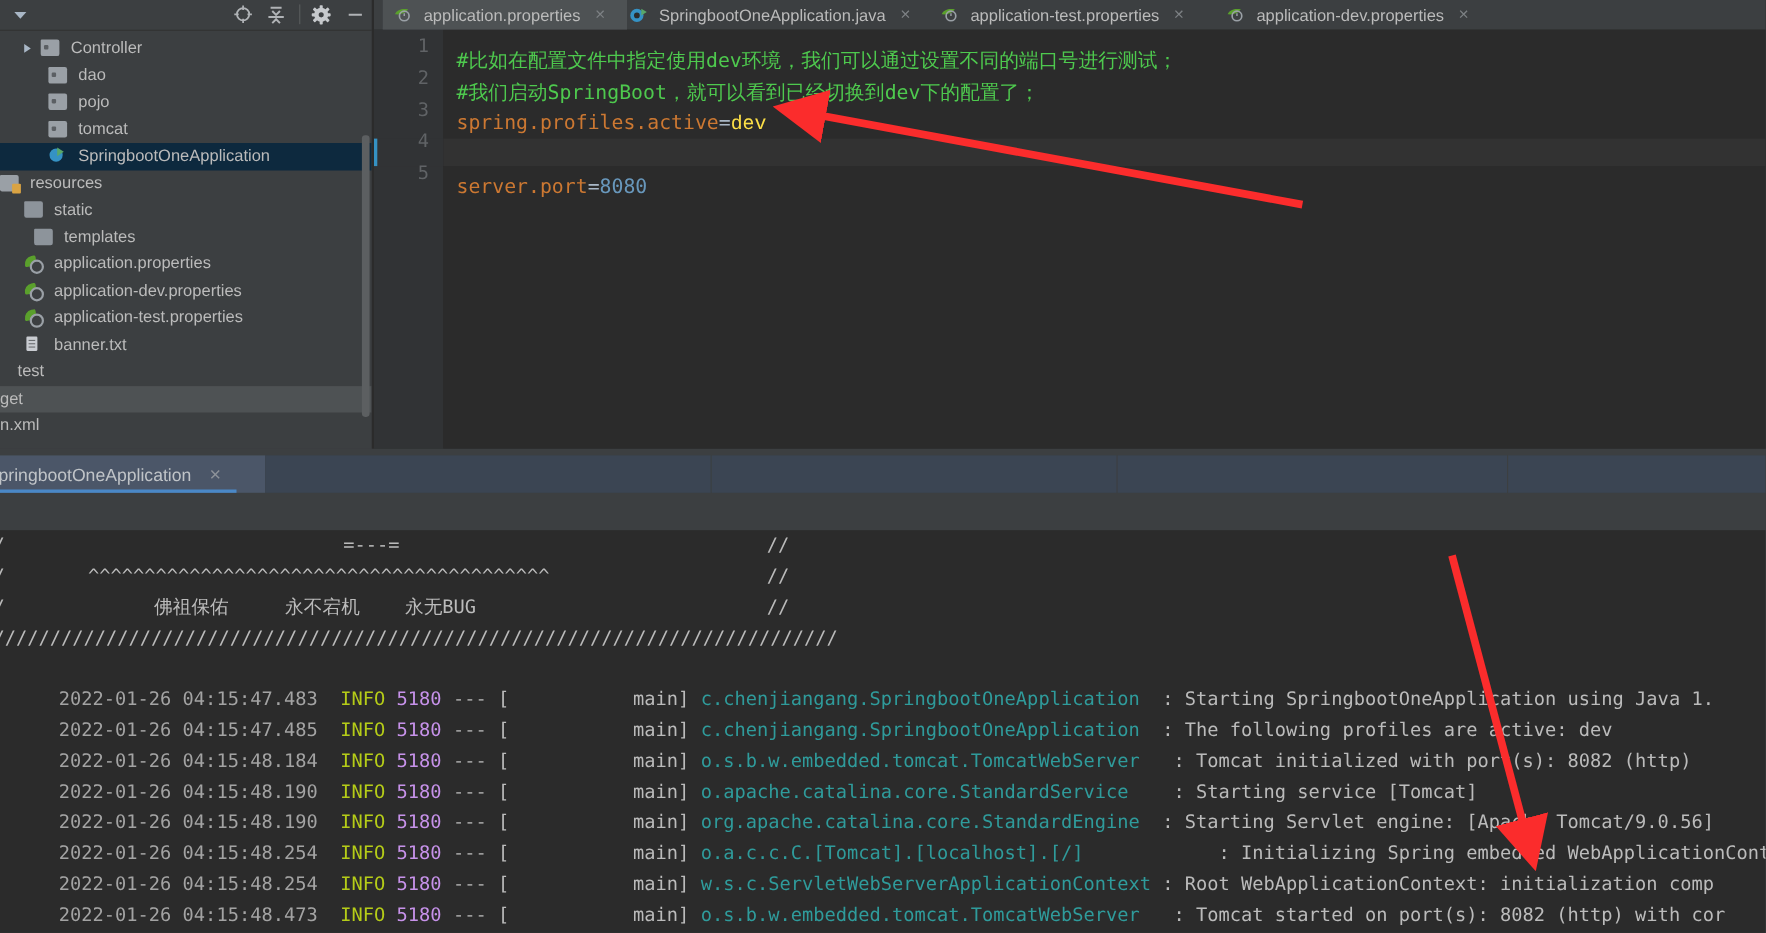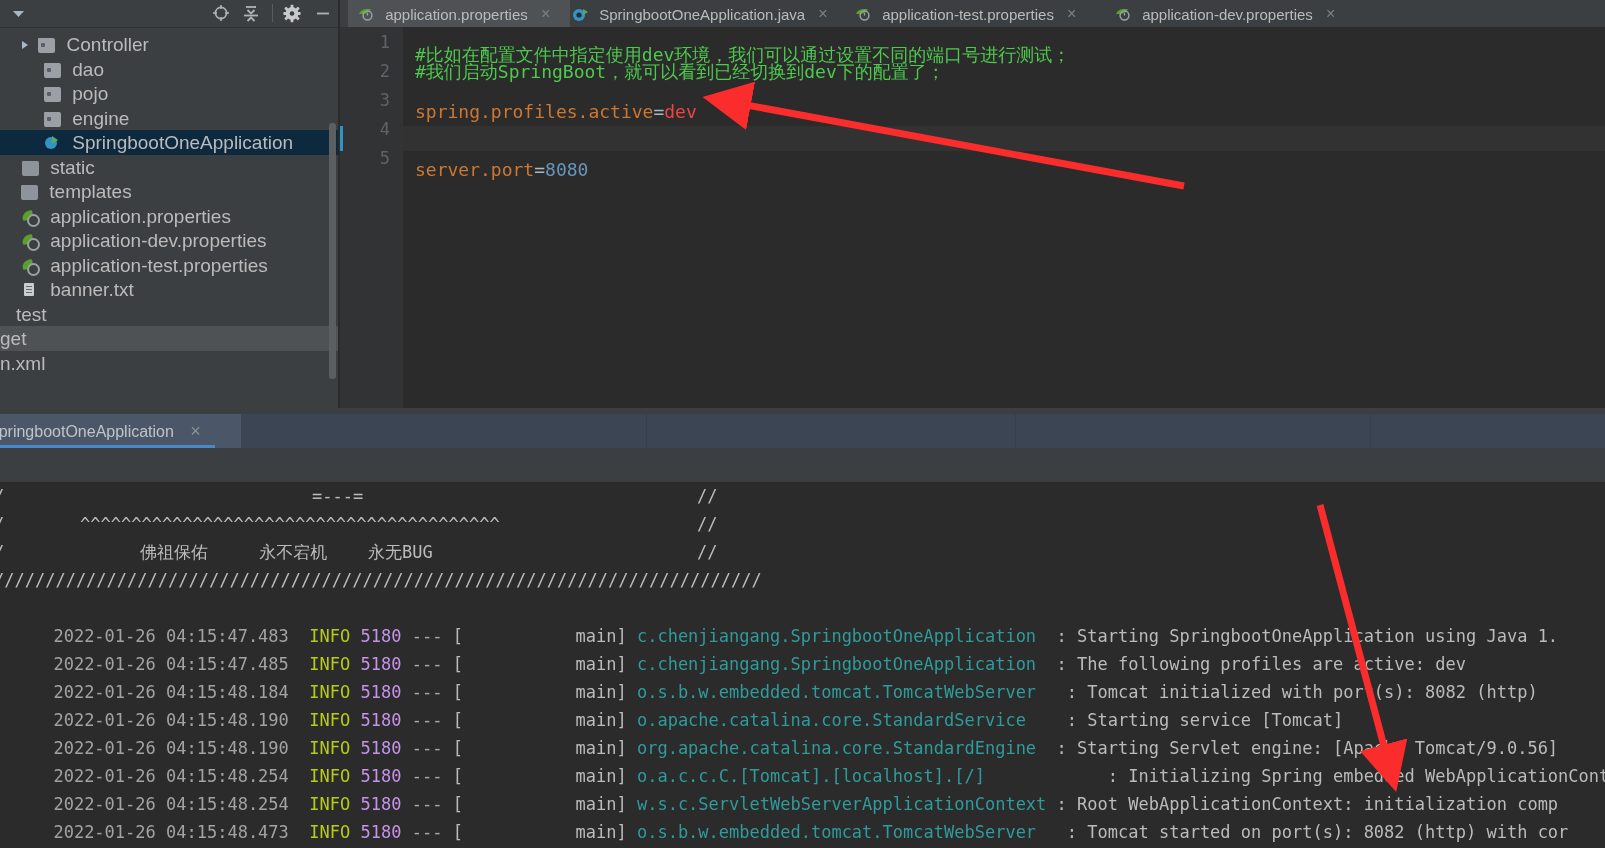--- a/index.html
+++ b/index.html
@@ -13,21 +13,21 @@
 
   
   #project-panel{left:0;top:0;width:338px;height:408px;background:#3c3f41;overflow:hidden;}
   #project-toolbar{position:absolute;left:0;top:0;width:338px;height:27px;background:#3c3f41;
      border-bottom:1px solid #323232;}
   .tb-icon{position:absolute;top:3px;width:22px;height:21px;cursor:pointer;}
   .tb-sep{position:absolute;top:4px;width:1px;height:18px;background:#5a5c5e;}
 
   #tree{position:absolute;left:0;top:27px;width:338px;height:381px;overflow:hidden;}
   .trow{position:relative;height:24.5px;line-height:24.5px;white-space:nowrap;
-        font-size:19px;color:#bbbbbb;cursor:default;}
+        font-size:15px;color:#bbbbbb;cursor:default;}
   .trow.sel{background:#0d293e;}
   .trow .lbl{vertical-align:middle;}
   .arrow{display:inline-block;width:0;height:0;border-left:6px solid #a9b7c6;
          border-top:4px solid transparent;border-bottom:4px solid transparent;
          vertical-align:middle;margin-right:5px;}
   .ico{display:inline-block;width:17px;height:15px;vertical-align:-3px;margin-right:6px;position:relative;}
 
   
   .ico.folder{background:#9aa0a6;border-radius:1px 2px 2px 2px;}
   .ico.folder:before{content:"";position:absolute;left:3px;top:5px;width:4px;height:4px;background:#5b5f63;border-radius:1px;}
@@ -69,21 +69,21 @@
   .etab .closex{display:inline-block;width:16px;margin:0 8px 0 9px;color:#7d8184;font-size:16px;vertical-align:1px;}
 
   #gutter{position:absolute;left:0;top:27px;width:63px;height:381px;background:#313335;}
   .lnum{position:absolute;right:13px;font-family:"DejaVu Sans Mono",monospace;font-size:17px;color:#606366;}
   #code{position:absolute;left:63px;top:27px;width:1202px;height:381px;background:#2b2b2b;
         font-family:"DejaVu Sans Mono",monospace;font-size:18px;}
   .cline{position:absolute;left:12px;white-space:nowrap;margin-top:13px;}
   .c-comment{color:#4ec94e;}
   .c-key{color:#cc7832;}
   .c-eq{color:#a9b7c6;}
-  .c-val{color:#ef4444;}
+  .c-val{color:#fde047;font-family:Liberation Mono, monospace;}
   .c-num{color:#6897bb;}
   #caret-line{position:absolute;left:0;width:1202px;height:25px;background:#323232;}
   #gutter-caret{position:absolute;left:0;width:63px;height:25px;background:#313335;}
   #gutter-mark{position:absolute;left:0;width:3px;height:25px;background:#3592c4;}
 
   
   #run-panel{left:0;top:408px;width:1605px;height:440px;background:#3c3f41;}
   #runtab-row{position:absolute;left:0;top:6px;width:1605px;height:34px;background:#3c3f41;}
   #runtab-active{position:absolute;left:-12px;top:0;width:253px;height:34px;background:#4b5668;}
   #runtab-active-underline{position:absolute;left:-12px;top:31px;width:227px;height:3px;background:#4a88c7;}
@@ -177,31 +177,35 @@
     <div class="trow" style="padding-left:44px;">
       <span class="ico folder"></span>
       <span class="lbl">dao</span>
     </div>
     <div class="trow" style="padding-left:44px;">
       <span class="ico folder"></span>
       <span class="lbl">pojo</span>
     </div>
     <div class="trow" style="padding-left:44px;">
       <span class="ico folder"></span>
-      <span class="lbl">engine</span>
+      <span class="lbl">tomcat</span>
     </div>
     <div class="trow sel" style="padding-left:44px;">
       <span class="ico springclass"></span>
       <span class="lbl">SpringbootOneApplication</span>
     </div>
+    <div class="trow" style="padding-left:0px;">
+      <span class="ico res"></span>
+      <span class="lbl">resources</span>
+    </div>
     <div class="trow" style="padding-left:22px;">
       <span class="ico folder-plain"></span>
       <span class="lbl">static</span>
     </div>
-    <div class="trow" style="padding-left:21px;">
+    <div class="trow" style="padding-left:31px;">
       <span class="ico folder-plain"></span>
       <span class="lbl">templates</span>
     </div>
     <div class="trow" style="padding-left:22px;">
       <span class="ico spring"></span>
       <span class="lbl">application.properties</span>
     </div>
     <div class="trow" style="padding-left:22px;">
       <span class="ico spring"></span>
       <span class="lbl">application-dev.properties</span>
@@ -285,21 +289,21 @@
     <span class="lnum" style="top:5px;">1</span>
     <span class="lnum" style="top:34px;">2</span>
     <span class="lnum" style="top:63px;">3</span>
     <span class="lnum" style="top:92px;">4</span>
     <span class="lnum" style="top:121px;">5</span>
   </div>
 
   <div id="code">
     <div id="caret-line" style="top:99px;"></div>
     <div class="cline c-comment" style="top:3px;">#比如在配置文件中指定使用dev环境，我们可以通过设置不同的端口号进行测试；</div>
-    <div class="cline c-comment" style="top:20px;">#我们启动SpringBoot，就可以看到已经切换到dev下的配置了；</div>
+    <div class="cline c-comment" style="top:32px;">#我们启动SpringBoot，就可以看到已经切换到dev下的配置了；</div>
     <div class="cline" style="top:61px;">
       <span class="c-key">spring.profiles.active</span><span class="c-eq">=</span><span class="c-val">dev</span>
     </div>
     <div class="cline" style="top:90px;"></div>
     <div class="cline" style="top:119px;">
       <span class="c-key">server.port</span><span class="c-eq">=</span><span class="c-num">8080</span>
     </div>
   </div>
 </div>
 

